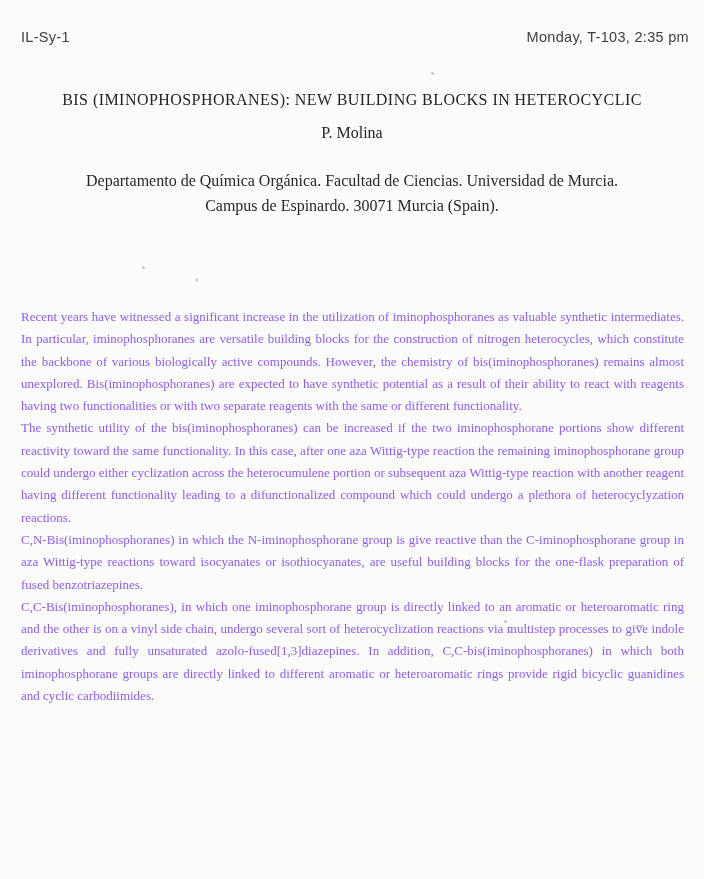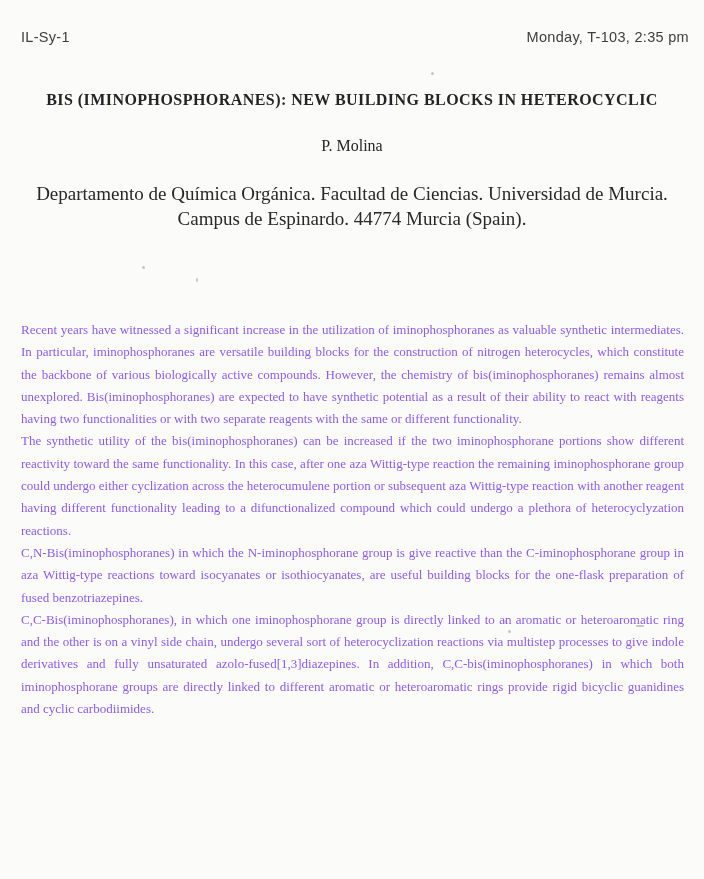--- a/index.html
+++ b/index.html
@@ -30,32 +30,31 @@
     color: #3e3e3e;
   }
   .title-block {
     margin: 42px auto 0;
     max-width: 650px;
     text-align: center;
     font-size: 16px;
     line-height: 26px;
     letter-spacing: 0.45px;
     color: #242424;
-    font-weight: bold;
   }
   .author {
-    margin-top: 24px;
+    margin-top: 11px;
     text-align: center;
     font-size: 16px;
     color: #242424;
   }
   .affiliation {
     margin-top: 26px;
     text-align: center;
-    font-size: 19px;
+    font-size: 16px;
     line-height: 25px;
     color: #282828;
   }
   .abstract {
     margin: 88px 20px 0 21px;
     font-size: 13px;
     line-height: 22.3px;
     color: #8b5cf6;
   }
   .abstract p {
@@ -87,21 +86,21 @@
   </div>
 
   <div class="title-block">
     <div>BIS (IMINOPHOSPHORANES): NEW BUILDING BLOCKS IN HETEROCYCLIC</div>
   </div>
 
   <div class="author">P. Molina</div>
 
   <div class="affiliation">
     <div>Departamento de Química Orgánica. Facultad de Ciencias. Universidad de Murcia.</div>
-    <div>Campus de Espinardo. 44774 Murcia (Spain).</div>
+    <div>Campus de Espinardo. 30071 Murcia (Spain).</div>
   </div>
 
   <div class="abstract">
     <p>Recent years have witnessed a significant increase in the utilization of iminophosphoranes as valuable synthetic intermediates. In particular, iminophosphoranes are versatile building blocks for the construction of nitrogen heterocycles, which constitute the backbone of various biologically active compounds. However, the chemistry of bis(iminophosphoranes) remains almost unexplored. Bis(iminophosphoranes) are expected to have synthetic potential as a result of their ability to react with reagents having two functionalities or with two separate reagents with the same or different functionality.</p>
     <p>The synthetic utility of the bis(iminophosphoranes) can be increased if the two iminophosphorane portions show different reactivity toward the same functionality. In this case, after one aza Wittig-type reaction the remaining iminophosphorane group could undergo either cyclization across the heterocumulene portion or subsequent aza Wittig-type reaction with another reagent having different functionality leading to a difunctionalized compound which could undergo a plethora of heterocyclyzation reactions.</p>
     <p>C,N-Bis(iminophosphoranes) in which the N-iminophosphorane group is give reactive than the C-iminophosphorane group in aza Wittig-type reactions toward isocyanates or isothiocyanates, are useful building blocks for the one-flask preparation of fused benzotriazepines.</p>
     <p>C,C-Bis(iminophosphoranes), in which one iminophosphorane group is directly linked to an aromatic or heteroaromatic ring and the other is on a vinyl side chain, undergo several sort of heterocyclization reactions via multistep processes to give indole derivatives and fully unsaturated azolo-fused[1,3]diazepines. In addition, C,C-bis(iminophosphoranes) in which both iminophosphorane groups are directly linked to different aromatic or heteroaromatic rings provide rigid bicyclic guanidines and cyclic carbodiimides.</p>
   </div>
 
   <div class="speck s1"></div>

